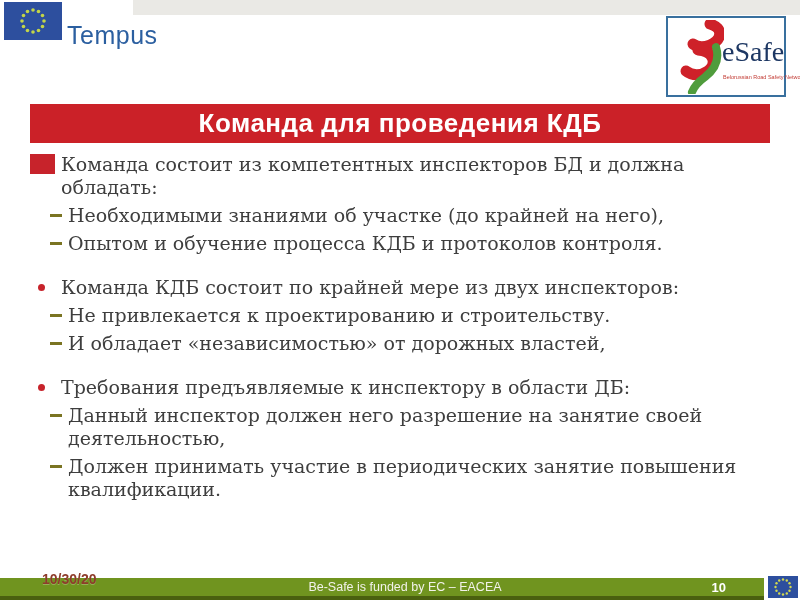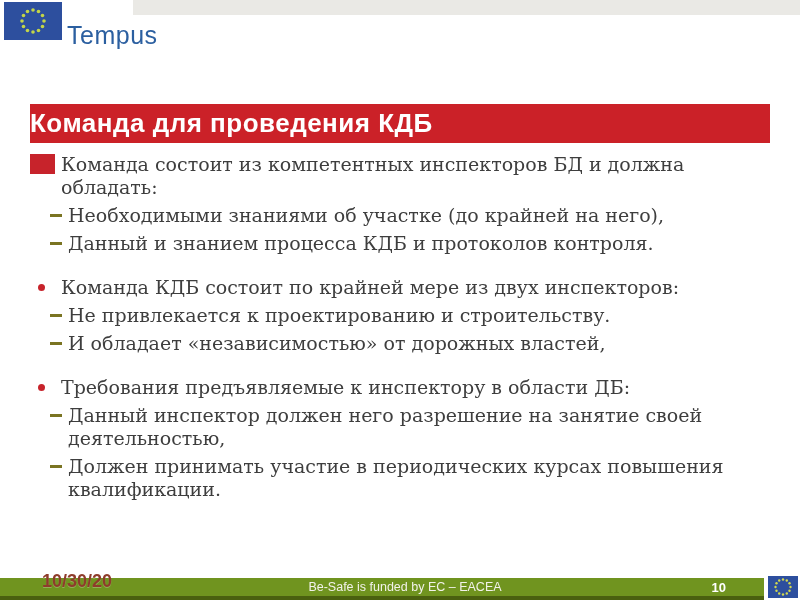--- a/index.html
+++ b/index.html
@@ -14,37 +14,37 @@
   
   .besafe-box{position:absolute;left:666px;top:16px;width:120px;height:81px;background:#fff;
               border:2px solid #39709e;box-sizing:border-box;}
   .besafe-art{position:absolute;left:4px;top:2px;}
   .besafe-name{position:absolute;left:54px;top:18px;font-family:"Liberation Serif",serif;
                font-size:28px;color:#1d3763;}
   .besafe-tagline{position:absolute;left:55px;top:56px;font-size:5.5px;color:#c23b34;
                   white-space:nowrap;}
   
   .banner{position:absolute;left:30px;top:104px;width:740px;height:39px;background:#cb2128;
-          display:flex;align-items:center;}
+          display:flex;align-items:center;justify-content:center;}
   .banner .title{color:#ffffff;font-size:26px;font-weight:bold;letter-spacing:0.5px;}
   
   .content{position:absolute;left:30px;top:153px;width:740px;
            font-family:"DejaVu Serif","Liberation Serif",serif;font-size:19px;
            color:#3e3e3e;line-height:23px;}
   .block{margin-bottom:21px;}
   .lead{position:relative;padding-left:31px;margin-bottom:5px;}
   .marker-square{position:absolute;left:0;top:1px;width:25px;height:20px;background:#c7232b;}
   .marker-dot{position:absolute;left:8px;top:8px;width:7px;height:7px;border-radius:50%;
               background:#c7232b;}
   .sub{position:relative;padding-left:38px;max-width:670px;margin-bottom:5px;}
   .marker-dash{position:absolute;left:20px;top:10px;width:12px;height:3px;background:#7a7422;}
   
   .footer-bar{position:absolute;left:0;top:578px;width:764px;height:18px;background:#70941f;}
   .footer-shadow{position:absolute;left:0;top:596px;width:764px;height:4px;background:#4a600f;}
-  .footer-date{position:absolute;left:42px;top:571px;font-size:18px;font-weight:bold;
+  .footer-date{position:absolute;left:42px;top:571px;font-size:14px;font-weight:bold;
                color:#8e3c2b;text-shadow:0 1px 0 rgba(255,255,255,0.25);}
   .footer-center{position:absolute;left:0;top:580px;width:764px;text-align:center;
                  font-size:12.5px;color:#f2f2ea;padding-left:23px;}
   .footer-page{position:absolute;left:686px;top:580px;width:40px;text-align:right;
                font-size:13px;font-weight:bold;color:#ffffff;}
   .eu-flag-bottom{position:absolute;left:768px;top:576px;width:30px;height:22px;background:#2d4f9e;}
 </style>
 </head>
 <body>
 
@@ -65,39 +65,48 @@
           <circle cx="23.5" cy="28.5" r="1.8"></circle>
         <circle cx="19.5" cy="24.5" r="1.8"></circle>
           <circle cx="18" cy="19" r="1.8"></circle>
         <circle cx="19.5" cy="13.5" r="1.8"></circle>
           <circle cx="23.5" cy="9.5" r="1.8"></circle>
       </g>
     </svg>
   </div>
   <div class="tempus">Tempus</div>
 
+  <div class="besafe-box">
+    <svg class="besafe-art" width="52" height="74" viewBox="0 0 52 74">
+      <path d="M38,4 C52,8 50,20 38,25 C31,28 25,27 21,24" fill="none" stroke="#ce2129" stroke-width="11" stroke-linecap="round"></path>
+      <path d="M26,30 C41,31 46,43 36,51 C29,56 20,56 14,51" fill="none" stroke="#ce2129" stroke-width="11" stroke-linecap="round"></path>
+      <path d="M44,27 C48,40 42,50 33,57 C26,62 22,67 20,72" fill="none" stroke="#4f9c3c" stroke-width="8" stroke-linecap="round"></path>
+    </svg>
+    <div class="besafe-name">eSafe</div>
+    <div class="besafe-tagline">Belorussian Road Safety Network</div>
+  </div>
 
   <div class="banner">
     <span class="title">Команда для проведения КДБ</span>
   </div>
 
   <div class="content">
 
     <div class="block">
       <div class="lead">
         <span class="marker-square"></span>
         <span>Команда состоит из компетентных инспекторов БД и должна обладать:</span>
       </div>
       <div class="sub">
         <span class="marker-dash"></span>
         <span>Необходимыми знаниями об участке (до крайней на него),</span>
       </div>
       <div class="sub">
         <span class="marker-dash"></span>
-        <span>Данный и знанием процесса КДБ и протоколов контроля.</span>
+        <span>Опытом и обучение процесса КДБ и протоколов контроля.</span>
       </div>
     </div>
 
     <div class="block">
       <div class="lead">
         <span class="marker-dot"></span>
         <span>Команда КДБ состоит по крайней мере из двух инспекторов:</span>
       </div>
       <div class="sub">
         <span class="marker-dash"></span>
@@ -116,21 +125,21 @@
       </div>
       <div class="sub">
         <span class="marker-dash"></span>
       </div>
       <div class="sub">
         <span class="marker-dash"></span>
         <span>Данный инспектор должен него разрешение на занятие своей деятельностью,</span>
       </div>
       <div class="sub">
         <span class="marker-dash"></span>
-        <span>Должен принимать участие в периодических курсах повышения квалификации.</span>
+        <span>Должен принимать участие в периодических занятие повышения квалификации.</span>
       </div>
     </div>
 
   </div>
 
   <div class="footer-bar"></div>
   <div class="footer-shadow"></div>
   <div class="footer-date">10/30/20</div>
   <div class="footer-center">Be-Safe is funded by EC – EACEA</div>
   <div class="footer-page">10</div>

